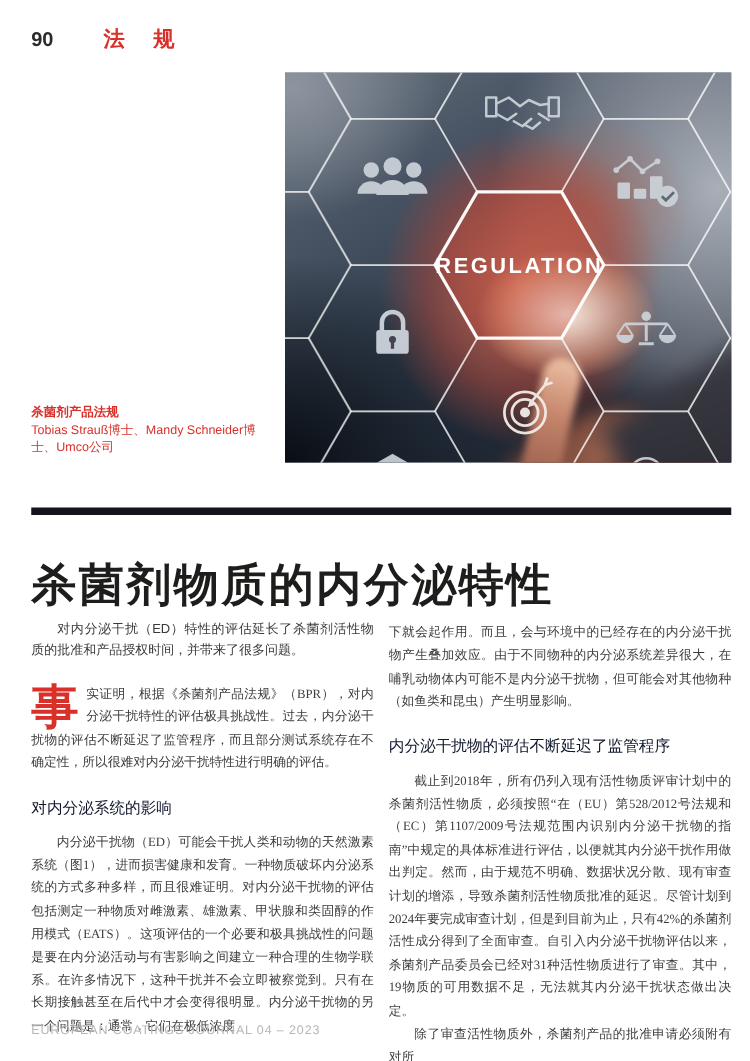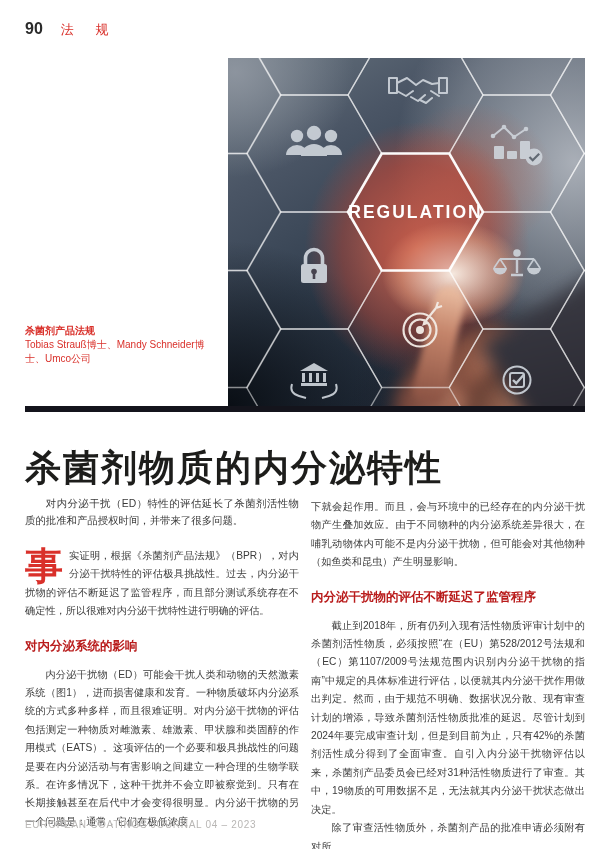--- a/index.html
+++ b/index.html
@@ -5,24 +5,24 @@
   * { margin:0; padding:0; box-sizing:border-box; }
   html,body { background:#888; }
   body { font-family:"Liberation Sans","DejaVu Sans",sans-serif; }
   .page {
     position:relative; width:600px; height:849px; background:#ffffff;
     margin:0 auto; overflow:hidden;
   }
   
   .hdr { position:absolute; top:20px; left:25px; }
   .pagenum { font-size:16px; font-weight:700; color:#2b2b2b; margin-right:18px; }
-  .section { font-size:13px; font-weight:400; color:#d9302a; letter-spacing:9px; }
+  .section { font-size:17px; font-weight:700; color:#d9302a; letter-spacing:9px;margin-left:22px; }
   
   .hero {
-    position:absolute; left:228px; top:58px; width:357px; height:348px; overflow:hidden;
+    position:absolute; left:228px; top:58px; width:357px; height:312px; overflow:hidden;
     background:
       radial-gradient(95px 70px at 63% 62%, rgba(255,248,238,0.90), rgba(255,190,150,0.35) 55%, transparent 75%),
       radial-gradient(150px 170px at 53% 55%, rgba(225,110,85,0.85), rgba(180,70,55,0.50) 50%, transparent 75%),
       radial-gradient(120px 110px at 68% 35%, rgba(185,90,70,0.55), transparent 70%),
       radial-gradient(230px 260px at 97% 30%, rgba(176,181,189,0.95), rgba(140,147,157,0.55) 55%, transparent 78%),
       radial-gradient(170px 150px at 2% 4%, rgba(145,152,162,0.90), transparent 70%),
       radial-gradient(260px 200px at 85% 100%, rgba(28,28,36,0.90), transparent 70%),
       radial-gradient(240px 220px at 0% 100%, rgba(8,12,18,0.95), transparent 75%),
       linear-gradient(150deg,#68747f 0%,#4a5565 25%,#334050 50%,#232e3c 75%,#1b242f 100%);
   }
@@ -43,26 +43,26 @@
   .caption .cap1 { font-weight:700; }
   
   .rule  { position:absolute; left:25px; top:406px; width:560px; height:6px; background:#14141c; }
   .title { position:absolute; left:25px; top:444px; width:560px; font-size:36px; font-weight:700;
            color:#1d1d1b; letter-spacing:2px; }
   
   .columns { position:absolute; left:25px; top:496px; width:560px; display:flex; gap:12px; }
   .col { width:274px; }
   .intro { font-size:10.4px; font-weight:400; color:#3a3a3a; line-height:16.5px;
            text-indent:2em; text-align:justify; }
-  p.body { font-size:10.2px; color:#3c3c3c; line-height:18.4px; text-align:justify; }
+  p.body { font-size:10.2px; color:#3c3c3c; line-height:18.4px; text-align:justify;font-family:Liberation Serif, serif; }
   p.indent { text-indent:2em; }
   .lede { margin-top:18px; }
   .dropcap { float:left; font-size:38px; line-height:32px; font-weight:700; color:#d9302a;
              margin:3px 6px 0 0; }
-  h2.subhead { font-size:12.5px; font-weight:700; color:#b91c1c; margin-top:17px; margin-bottom:11px; }
+  h2.subhead { font-size:12.5px; font-weight:400; color:#0f172a; margin-top:17px; margin-bottom:11px; }
   .col-r p.body:first-child { margin-top:2px; }
   
   .footer { position:absolute; left:25px; top:819px; font-size:10px; color:#b8b6b4; letter-spacing:0.7px; }
 </style>
 </head>
 <body>
 
 <div class="page">
 
   <div class="hdr">

